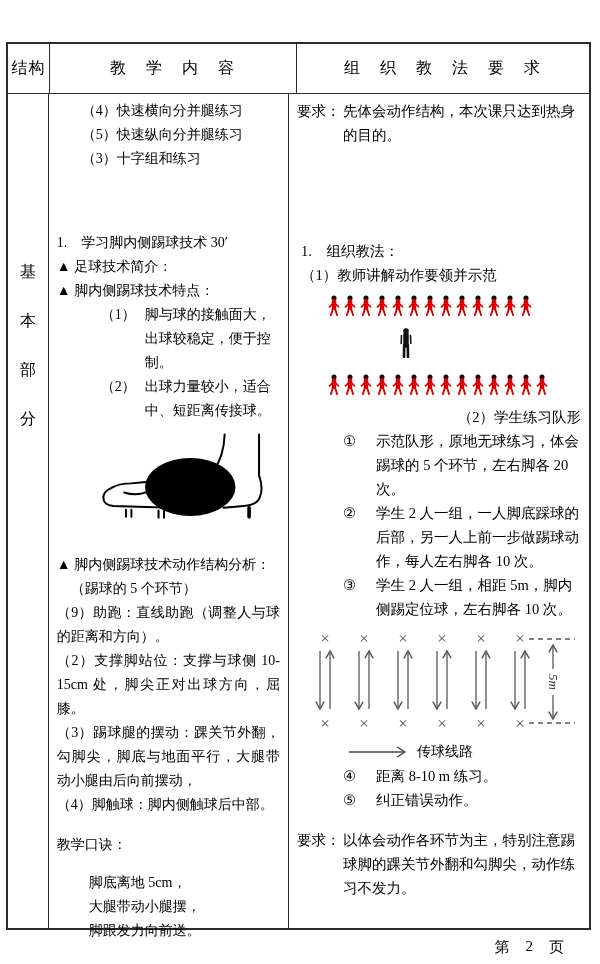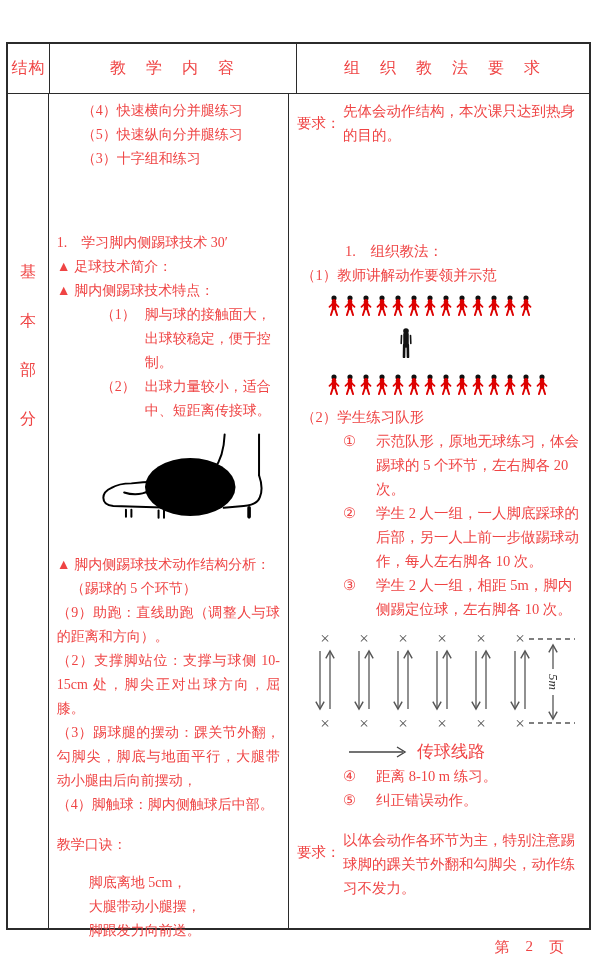--- a/index.html
+++ b/index.html
@@ -1,17 +1,17 @@
 <!DOCTYPE html>
 <html><head>
 <meta charset="utf-8">
 <style>
   html,body{margin:0;padding:0;background:#fff;}
   .page{position:relative;width:600px;height:964px;background:#fff;
-        font-family:"Liberation Serif","DejaVu Serif",serif;color:#ef4444;overflow:hidden;}
+        font-family:"Liberation Serif","DejaVu Serif",serif;color:#000000;overflow:hidden;}
   .lesson-table{position:absolute;left:6px;top:42px;width:585px;height:888px;
         border:2px solid #2b2b2b;display:flex;flex-direction:column;box-sizing:border-box;}
   .header-row{display:flex;height:49px;border-bottom:1.5px solid #2b2b2b;flex:0 0 auto;}
   .hcell{display:flex;align-items:center;justify-content:center;font-size:16px;letter-spacing:2px;box-sizing:border-box;}
   .hc1{width:42px;border-right:1.5px solid #2b2b2b;letter-spacing:1px;}
   .hc2{width:247px;border-right:1.5px solid #2b2b2b;}
   .hc3{flex:1;}
   .body-row{display:flex;flex:1;min-height:0;}
   .bc1{width:42px;border-right:1.5px solid #2b2b2b;box-sizing:border-box;
        display:flex;flex-direction:column;align-items:center;}
@@ -22,31 +22,31 @@
   .vchar:first-child{margin-top:168px;}
   .indent1{margin-left:25px;}
   .feat{display:flex;margin-left:44px;}
   .feat .fnum{width:44px;flex:0 0 auto;}
   .feat .ftext{flex:1;}
   .step{text-align:justify;}
   .kick-fig{margin:8px 0 0 40px;}
   .mn-title{margin-top:16px;}
   .mn-lines{margin-top:14px;margin-left:32px;}
   .req{display:flex;margin-left:-4px;}
-  .req .rlabel{flex:0 0 auto;width:46px;margin-top:12px;}
+  .req .rlabel{flex:0 0 auto;width:46px;}
   .req .rtext{flex:1;}
-  .org-title{margin-top:92px;margin-left:44px;}
+  .org-title{margin-top:92px;}
   .srow{display:flex;gap:2px;margin-left:26px;margin-top:8px;height:21px;}
   .trow{margin-left:96px;margin-top:12px;height:30px;}
   .srow2{margin-top:16px;}
   .pstep{display:flex;margin-left:42px;}
   .pstep .pnum{width:33px;flex:0 0 auto;}
   .pstep .ptext{flex:1;}
   .drill{margin:4px 0 0 2px;}
-  .legend{display:flex;align-items:center;margin-left:46px;gap:2px;font-size:17px;}
+  .legend{display:flex;align-items:center;margin-left:46px;gap:2px;font-size:14px;}
   .req2{margin-top:16px;}
   .footer{position:absolute;top:938px;right:36px;font-size:15px;display:flex;gap:16px;}
 </style>
 </head>
 <body>
 
 <div class="page">
 
   <div class="lesson-table">
 
@@ -409,21 +409,21 @@
               <g stroke="#dd0000" fill="none" stroke-linecap="round">
                 <path d="M7,6.5 L7,13.5" stroke-width="4.6"></path>
                 <path d="M6.8,8 L2.2,12.5" stroke-width="1.7"></path>
                 <path d="M7.2,8 L11.8,12.5" stroke-width="1.7"></path>
                 <path d="M6,14 L3.8,21" stroke-width="2"></path>
                 <path d="M8,14 L10.2,21" stroke-width="2"></path>
               </g>
             </svg>
           </div>
 
-        <div style="margin-top:10px;">（2）学生练习队形</div>
+        <div style="margin-top:10px;text-align:right;">（2）学生练习队形</div>
 
         <div class="pstep">
           <span class="pnum">①</span>
           <span class="ptext">示范队形，原地无球练习，体会踢球的 5 个环节，左右脚各 20 次。</span>
         </div>
         <div class="pstep">
           <span class="pnum">②</span>
           <span class="ptext">学生 2 人一组，一人脚底踩球的后部，另一人上前一步做踢球动作，每人左右脚各 10 次。</span>
         </div>
         <div class="pstep">

